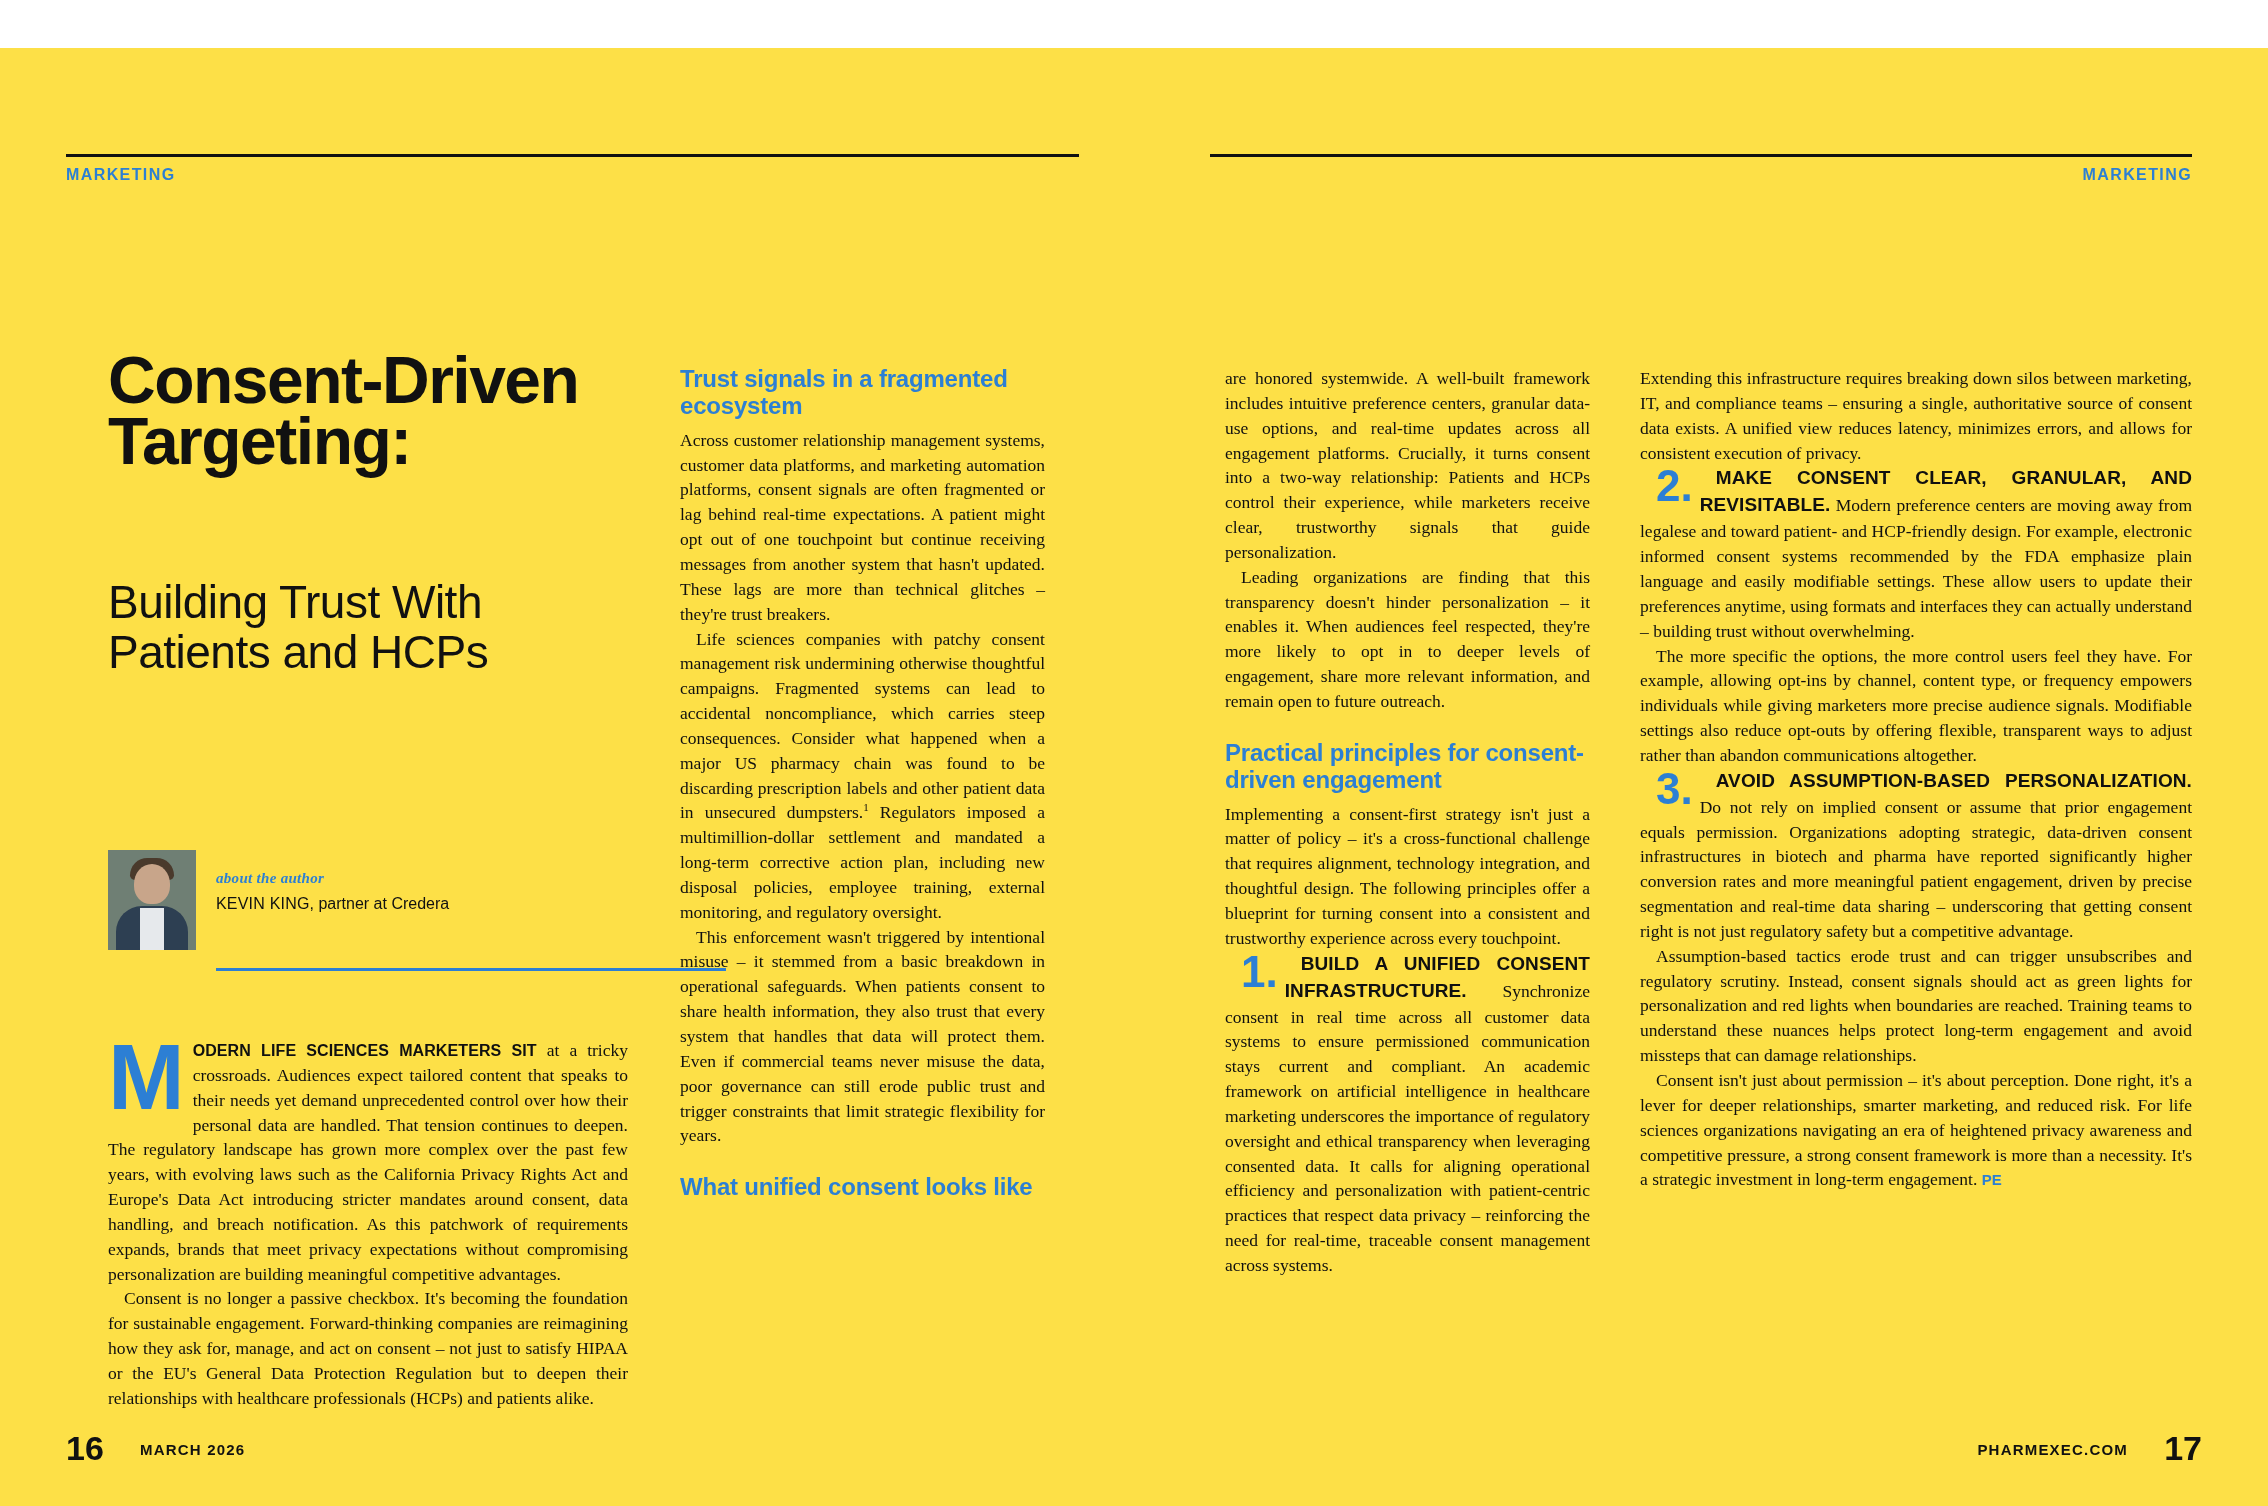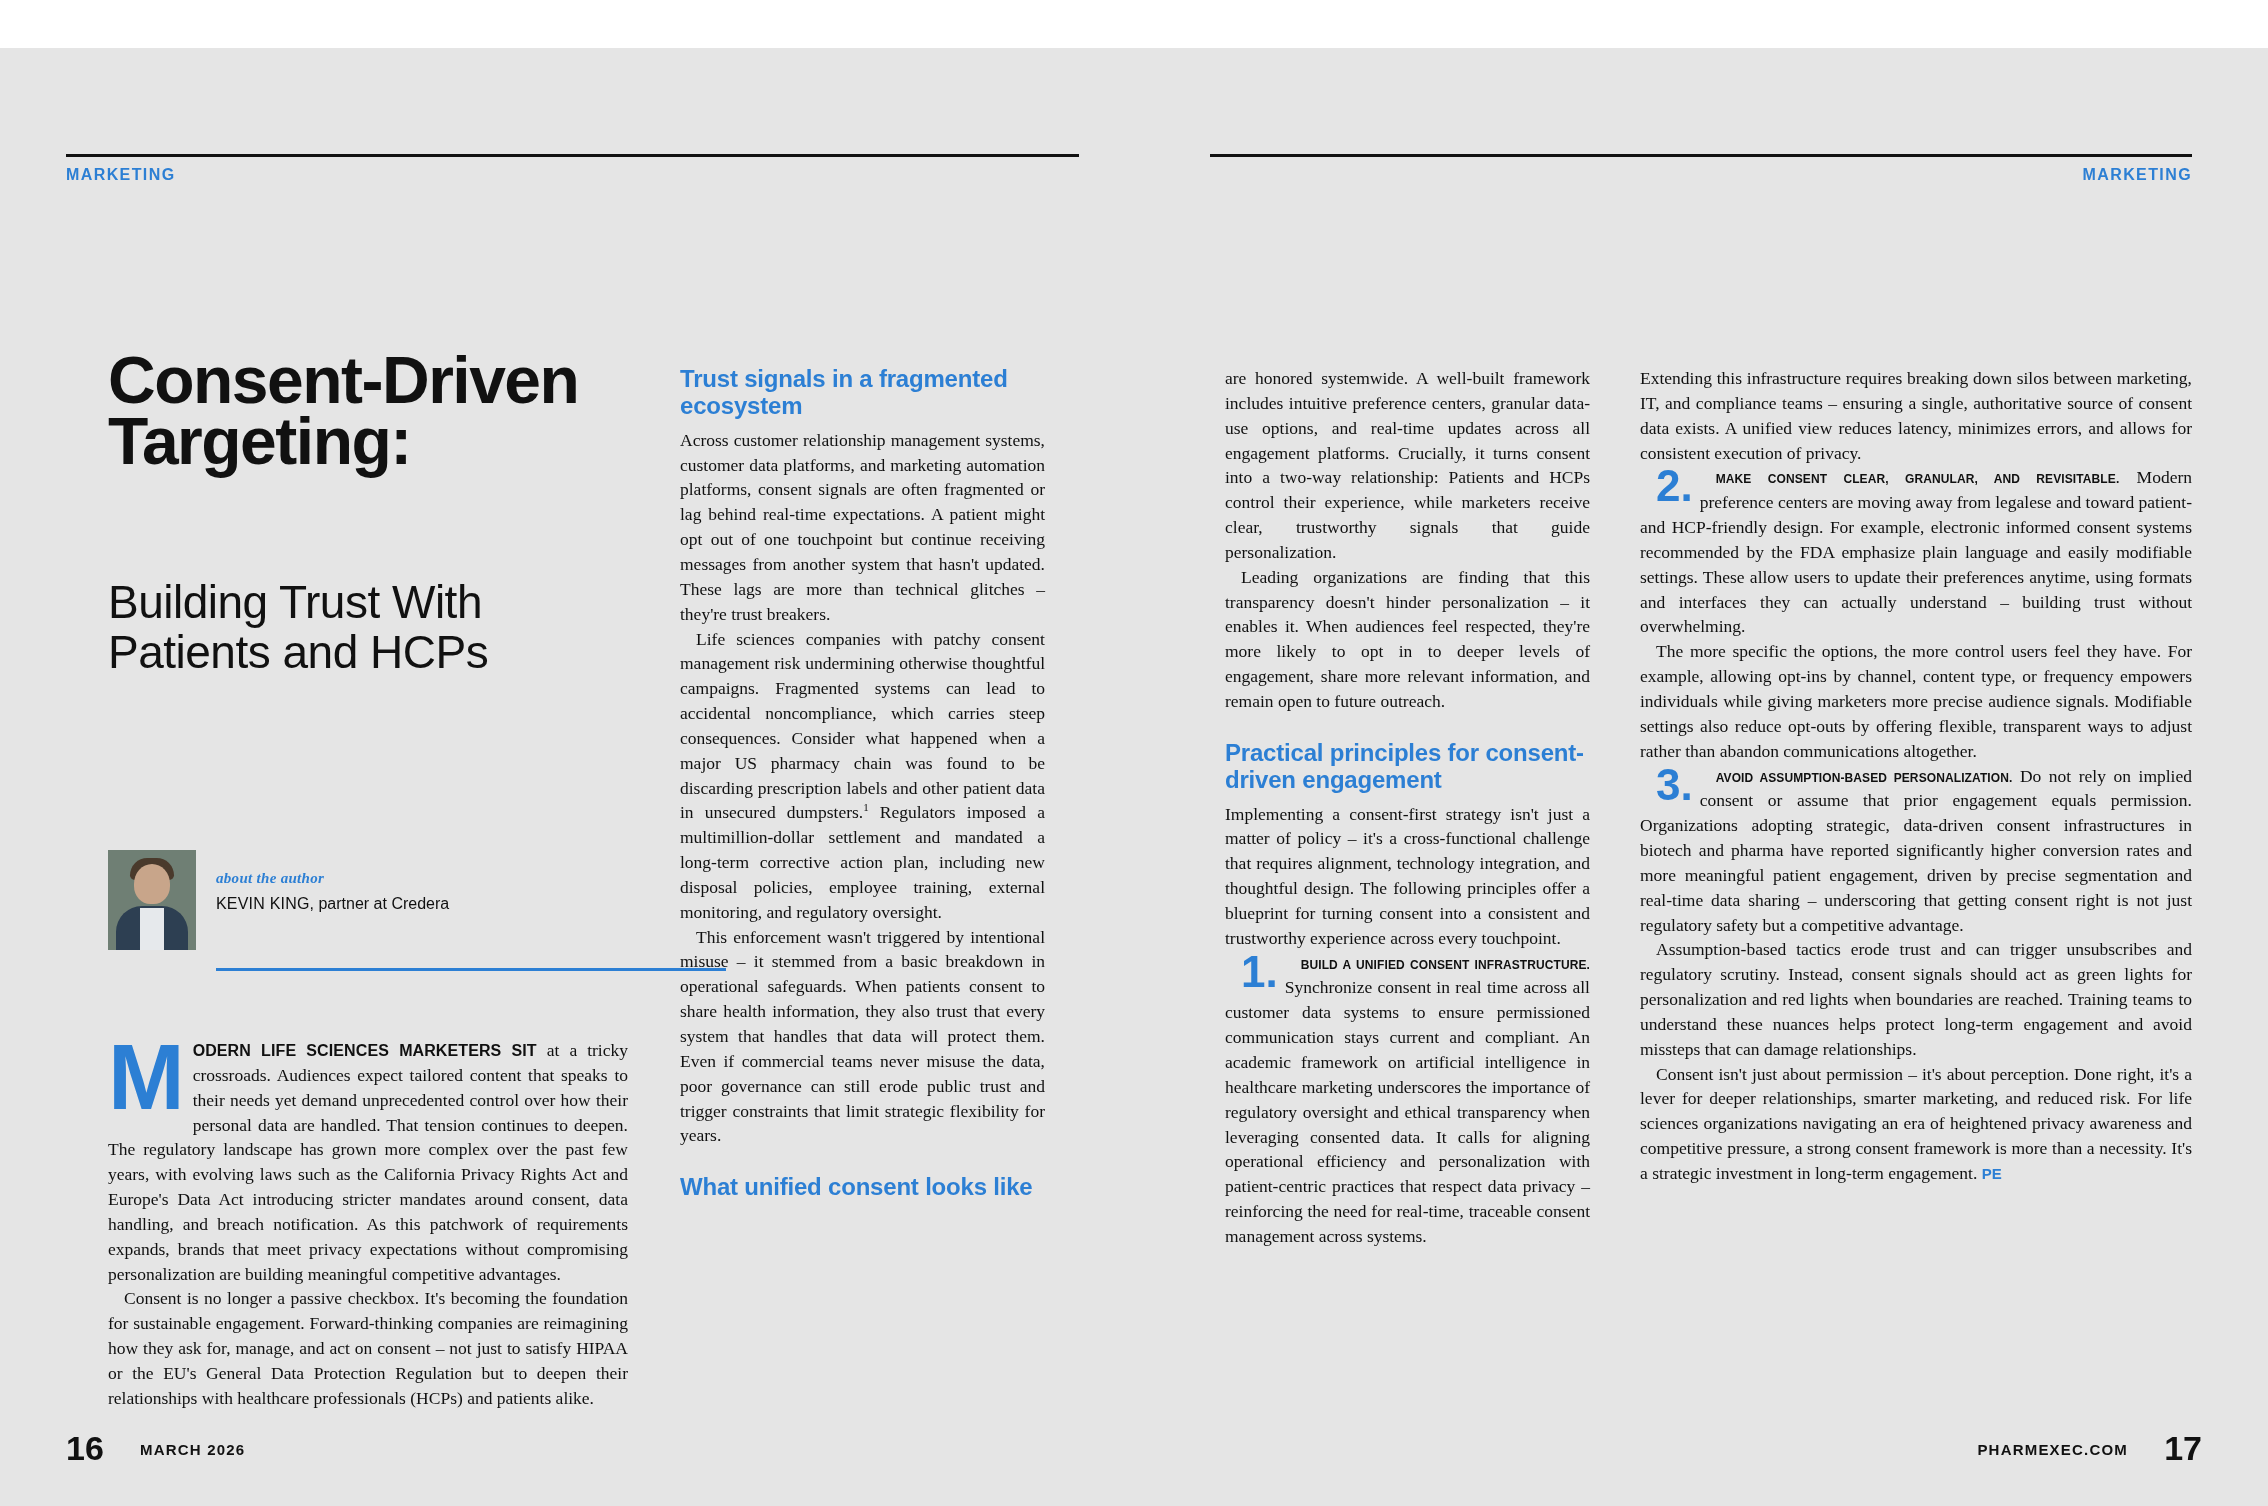--- a/index.html
+++ b/index.html
@@ -6,21 +6,21 @@
   html, body { margin:0; padding:0; }
   body {
     width: 2268px; height: 1506px;
     background: #55735d;
     font-family: "Liberation Serif", serif;
     overflow: hidden;
   }
   .page {
     position: relative;
     width: 2268px; height: 1506px;
-    background: #e5e5e5;
+    background: #fde047;
   }
   .topbar {
     position:absolute; top:0; left:0; width:2268px; height:48px;
     background:#ffffff;
   }
   .spread {
     position:absolute;
     top: 48px; left: 0;
     width: 2268px; height: 1458px;
   }
@@ -183,21 +183,21 @@
     font-family:"Liberation Sans", sans-serif;
     font-weight:bold;
     font-size:44px;
     line-height:0.76;
     color:#2c7fd4;
     margin:4px 7px 0 0;
   }
   .run-in {
     font-family:"Liberation Sans", sans-serif;
     font-weight:bold;
-    font-size:12px;
+    font-size:19px;
     letter-spacing:0.1px;
   }
   .endmark {
     color:#2c7fd4;
     font-family:"Liberation Sans", sans-serif;
     font-weight:bold;
     font-size:15px;
   }
   sup { font-size:11px; vertical-align:super; }
 

